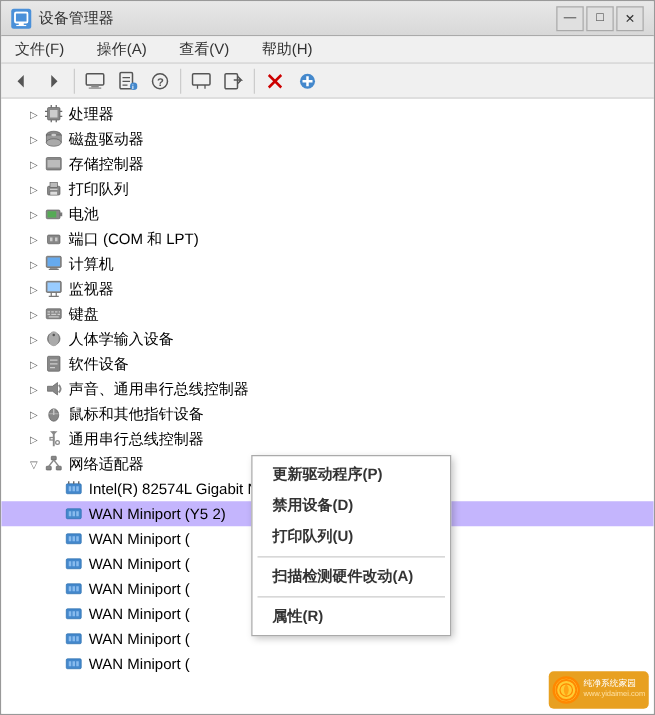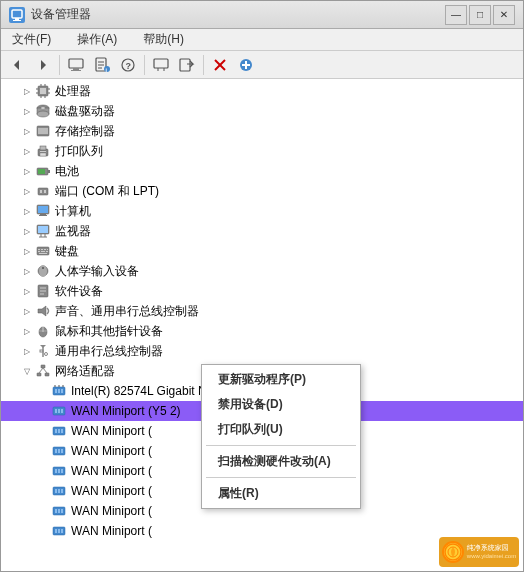--- a/index.html
+++ b/index.html
@@ -250,20 +250,21 @@
     <div class="title-buttons">
       <div class="title-btn">—</div>
       <div class="title-btn">□</div>
       <div class="title-btn close">✕</div>
     </div>
   </div>
 
   <div class="menu-bar">
     <div class="menu-item">文件(F)</div>
     <div class="menu-item">操作(A)</div>
+    <div class="menu-item">查看(V)</div>
     <div class="menu-item">帮助(H)</div>
   </div>
 
   <div class="toolbar">
     <div class="toolbar-btn">
       <svg width="14" height="14" viewBox="0 0 14 14">
           <polygon points="9,2 4,7 9,12" fill="#555"></polygon>
         </svg>
     </div>
     <div class="toolbar-btn">
@@ -554,21 +555,21 @@
               <rect x="6" y="5" width="2" height="4" fill="#88bbee"></rect>
               <rect x="9" y="5" width="2" height="4" fill="#88bbee"></rect>
               <line x1="3" y1="1" x2="3" y2="3" stroke="#555" stroke-width="1"></line>
               <line x1="7" y1="1" x2="7" y2="3" stroke="#555" stroke-width="1"></line>
               <line x1="11" y1="1" x2="11" y2="3" stroke="#555" stroke-width="1"></line>
             </svg>
         </span>
         <span class="tree-label">Intel(R) 82574L Gigabit Network Connection</span>
       </div>
 
-      <div class="tree-item highlighted" style="background:#8b5cf6;">
+      <div class="tree-item highlighted" style="background:#c4b5fd;">
         <span class="tree-indent"></span>
         <span class="tree-indent"></span>
         <span class="tree-expander" style="width:16px"></span>
         <span class="tree-icon">
           <svg width="14" height="14" viewBox="0 0 14 14">
               <rect x="1" y="3" width="12" height="8" rx="1" fill="#4488cc" stroke="#2266aa" stroke-width="0.5"></rect>
               <rect x="3" y="5" width="2" height="4" fill="#88bbee"></rect>
               <rect x="6" y="5" width="2" height="4" fill="#88bbee"></rect>
               <rect x="9" y="5" width="2" height="4" fill="#88bbee"></rect>
             </svg>

